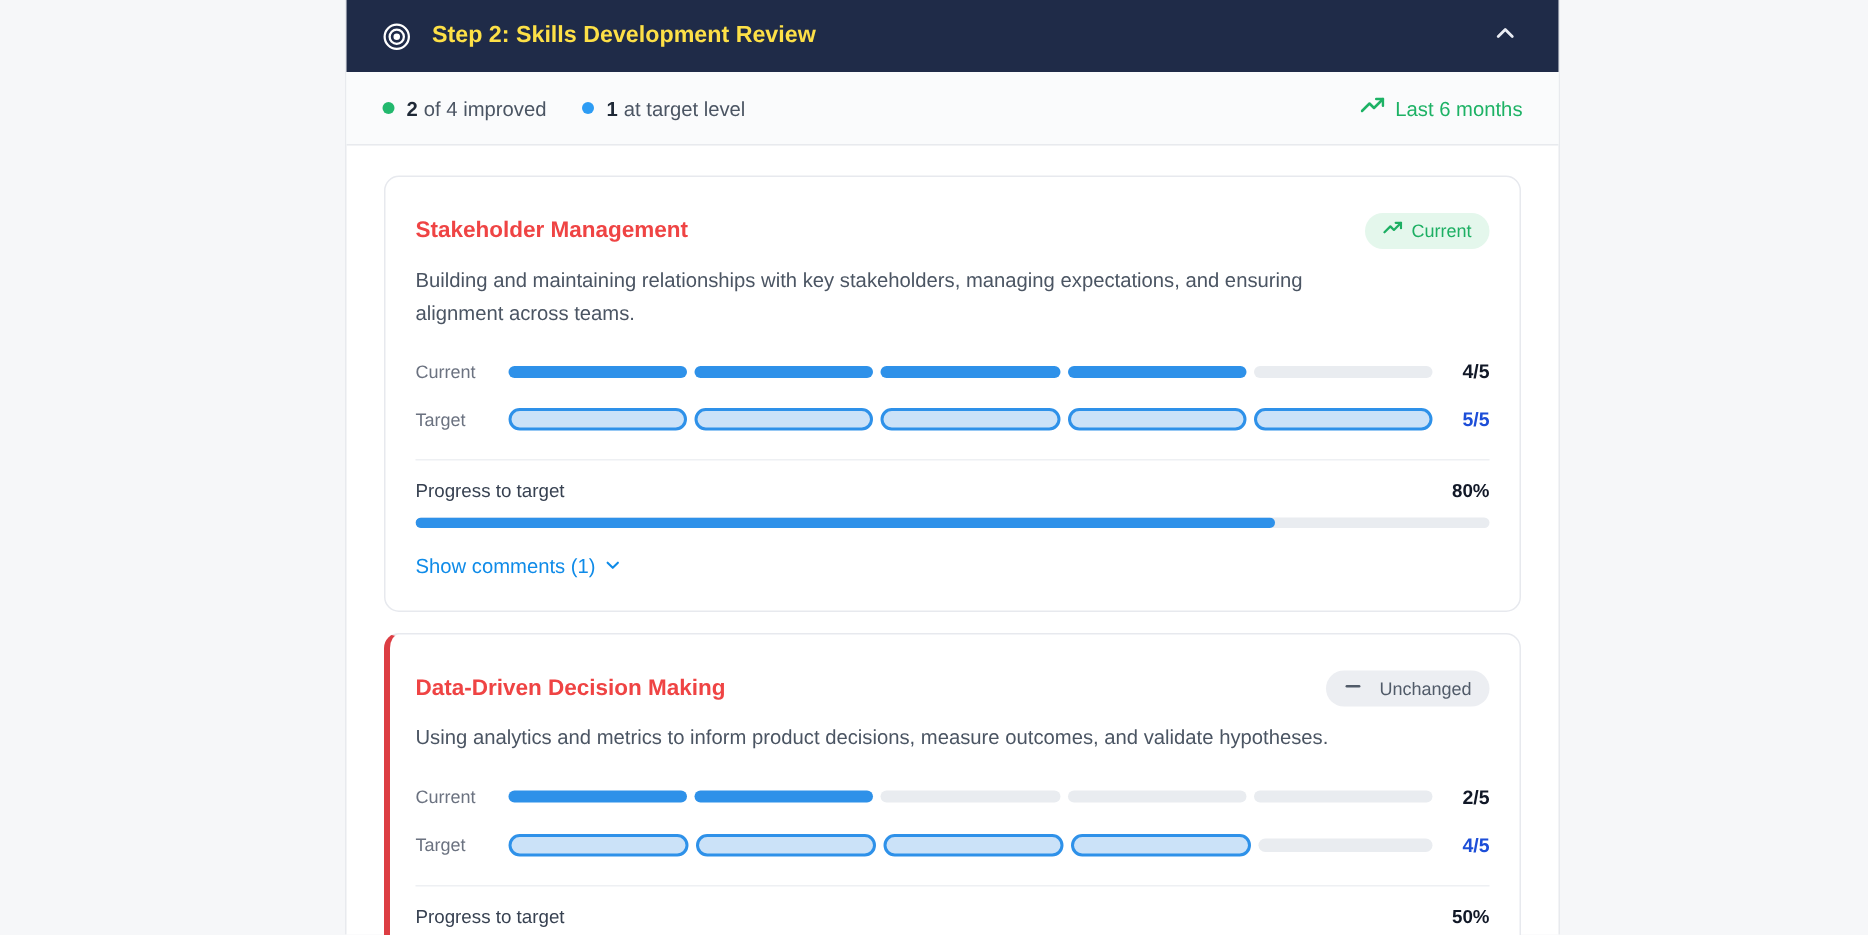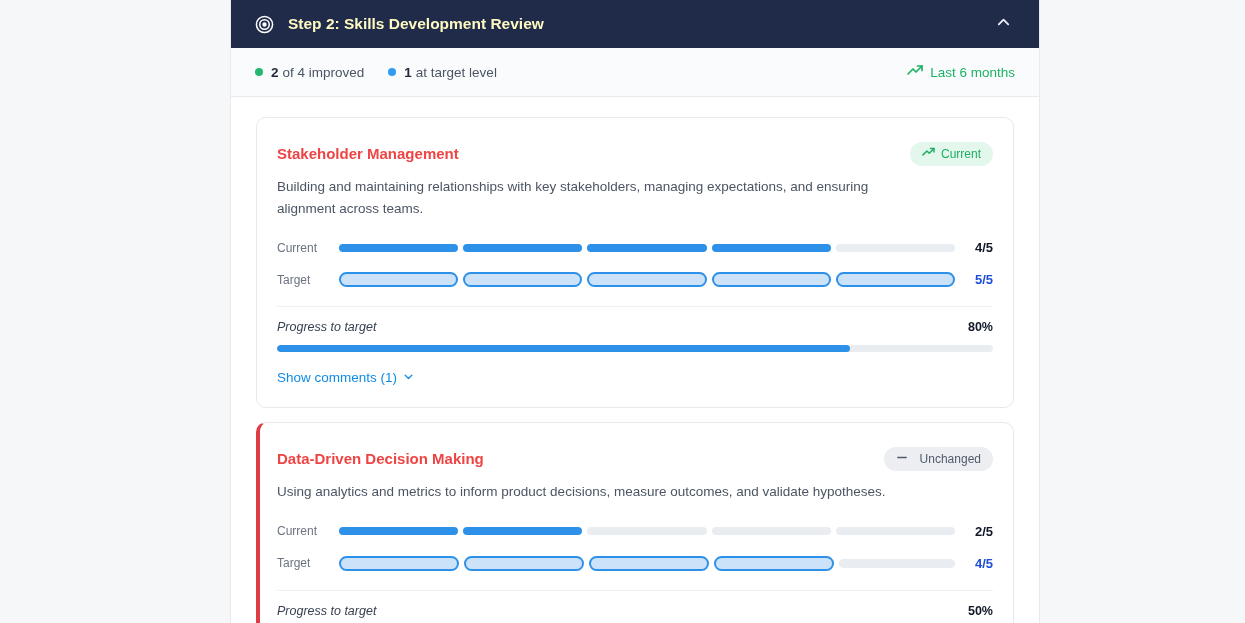--- a/index.html
+++ b/index.html
@@ -24,21 +24,21 @@
     background: #1f2b48;
     display: flex;
     align-items: center;
     padding: 0 24px;
     cursor: pointer;
   }
   .step-header .target-ic { display: flex; align-items: center; margin-right: 14px; }
   .step-header h1 {
     font-size: 15.5px;
     font-weight: 700;
-    color: #fef9c3;
+    color: #fde047;
     flex: 1;
   }
   .collapse-btn {
     background: none; border: none; cursor: pointer;
     display: flex; align-items: center; padding: 4px;
   }
   
   .stats-bar {
     height: 49px;
     background: #fafbfc;
@@ -99,21 +99,21 @@
   .seg-current-empty  { height: 8px; background: #e9ecf0; border-radius: 5px; }
   .seg-target-filled  { height: 15px; background: #cbe2f8; border: 2px solid #2e91e9; border-radius: 9px; }
   .seg-target-empty   { height: 9px; background: #e9ecf0; border-radius: 5px; }
   .bar-value { font-size: 13px; font-weight: 700; text-align: right; color: #111827; }
   .bar-value.blue { color: #1d4ed8; }
   .divider { border-top: 1px solid #eef0f3; margin-top: 19px; }
   .progress-head {
     display: flex; justify-content: space-between; align-items: center;
     margin-top: 13px; font-size: 12.5px;
   }
-  .progress-label { color: #374151; font-style: italic; }
+  .progress-label { color: #374151; }
   .progress-value { font-weight: 700; color: #111827; }
   .progress-track {
     margin-top: 11px;
     height: 7px; background: #e9ecf0; border-radius: 5px;
     overflow: hidden;
   }
   .progress-fill { height: 100%; background: #2e91e9; border-radius: 5px; }
   .comments-link {
     margin-top: 18px;
     display: inline-flex; align-items: center; gap: 6px;

